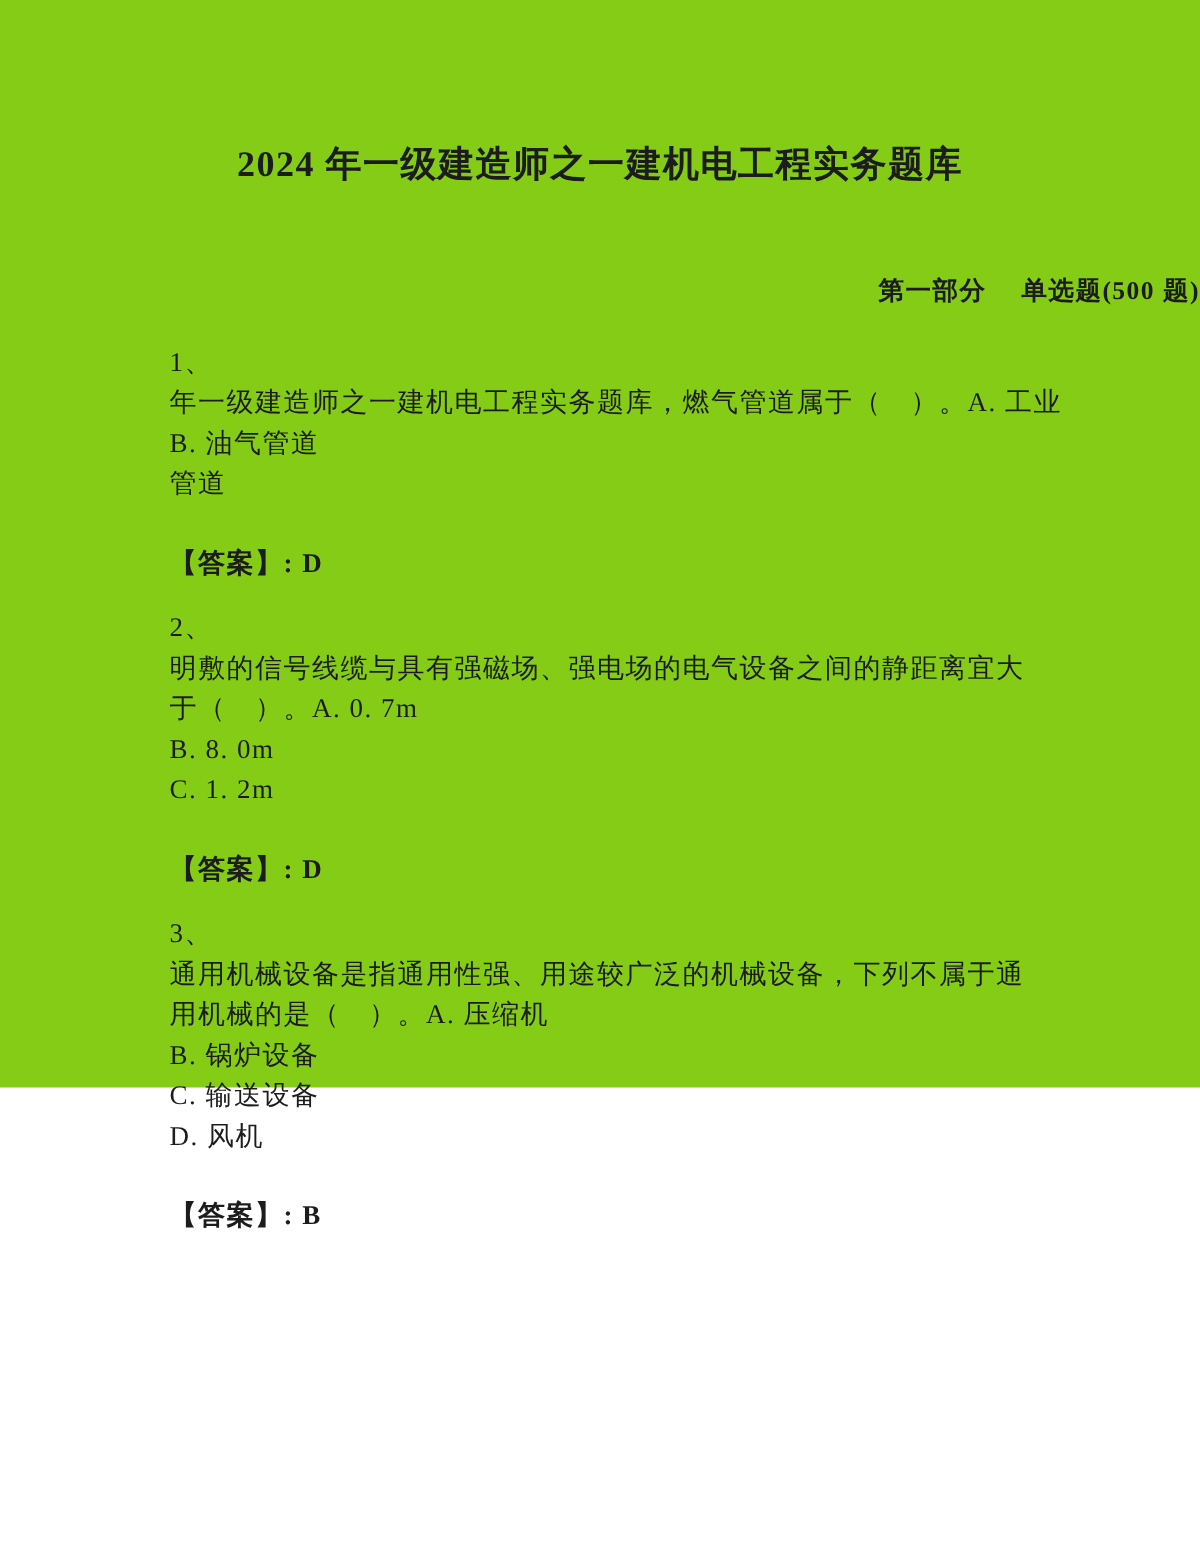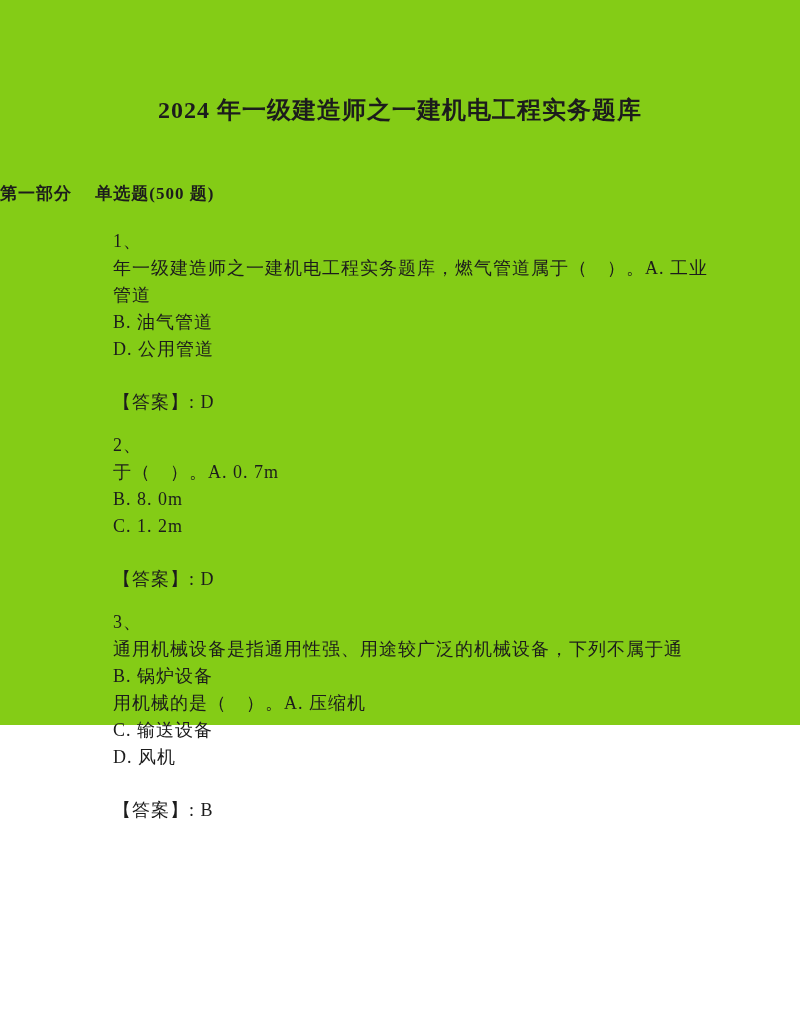--- a/index.html
+++ b/index.html
@@ -23,68 +23,69 @@
     margin: 0;
     padding-top: 95px;
     text-align: center;
     font-size: 24px;
     font-weight: bold;
     letter-spacing: 1px;
     line-height: 30px;
   }
   .section-heading {
     margin: 58px 0 0 0;
-    text-align: left;
+    text-align: right;
     font-size: 17px;
     font-weight: bold;
     letter-spacing: 1px;
     line-height: 22px;
   }
   .questions {
     margin: 23px 0 0 113px;
     width: 620px;
     font-size: 18px;
     letter-spacing: 1px;
   }
   .question-block {
     margin: 0 0 16px 0;
   }
   .line {
     line-height: 27px;
     white-space: nowrap;
   }
   .answer-line {
     margin-top: 26px;
+    font-weight: bold;
   }
 </style>
 </head>
 <body>
 
 <div class="page">
   <h1 class="doc-title">2024 年一级建造师之一建机电工程实务题库</h1>
   <h2 class="section-heading">第一部分　 单选题(500 题)</h2>
   <div class="questions">
       <section class="question-block">
         <div class="line">1、</div>
         <div class="line">年一级建造师之一建机电工程实务题库，燃气管道属于（　）。A. 工业</div>
+        <div class="line">B. 油气管道</div>
         <div class="line">管道</div>
-        <div class="line">B. 油气管道</div>
-        <div class="line">D. 公用管道</div>
         <div class="line answer-line">【答案】: D</div>
       </section>
       <section class="question-block">
         <div class="line">2、</div>
+        <div class="line">明敷的信号线缆与具有强磁场、强电场的电气设备之间的静距离宜大</div>
         <div class="line">于（　）。A. 0. 7m</div>
         <div class="line">B. 8. 0m</div>
         <div class="line">C. 1. 2m</div>
         <div class="line answer-line">【答案】: D</div>
       </section>
       <section class="question-block">
         <div class="line">3、</div>
         <div class="line">通用机械设备是指通用性强、用途较广泛的机械设备，下列不属于通</div>
+        <div class="line">用机械的是（　）。A. 压缩机</div>
         <div class="line">B. 锅炉设备</div>
-        <div class="line">用机械的是（　）。A. 压缩机</div>
         <div class="line">C. 输送设备</div>
         <div class="line">D. 风机</div>
         <div class="line answer-line">【答案】: B</div>
       </section>
     </div>
 </div>
 
 </body></html>

